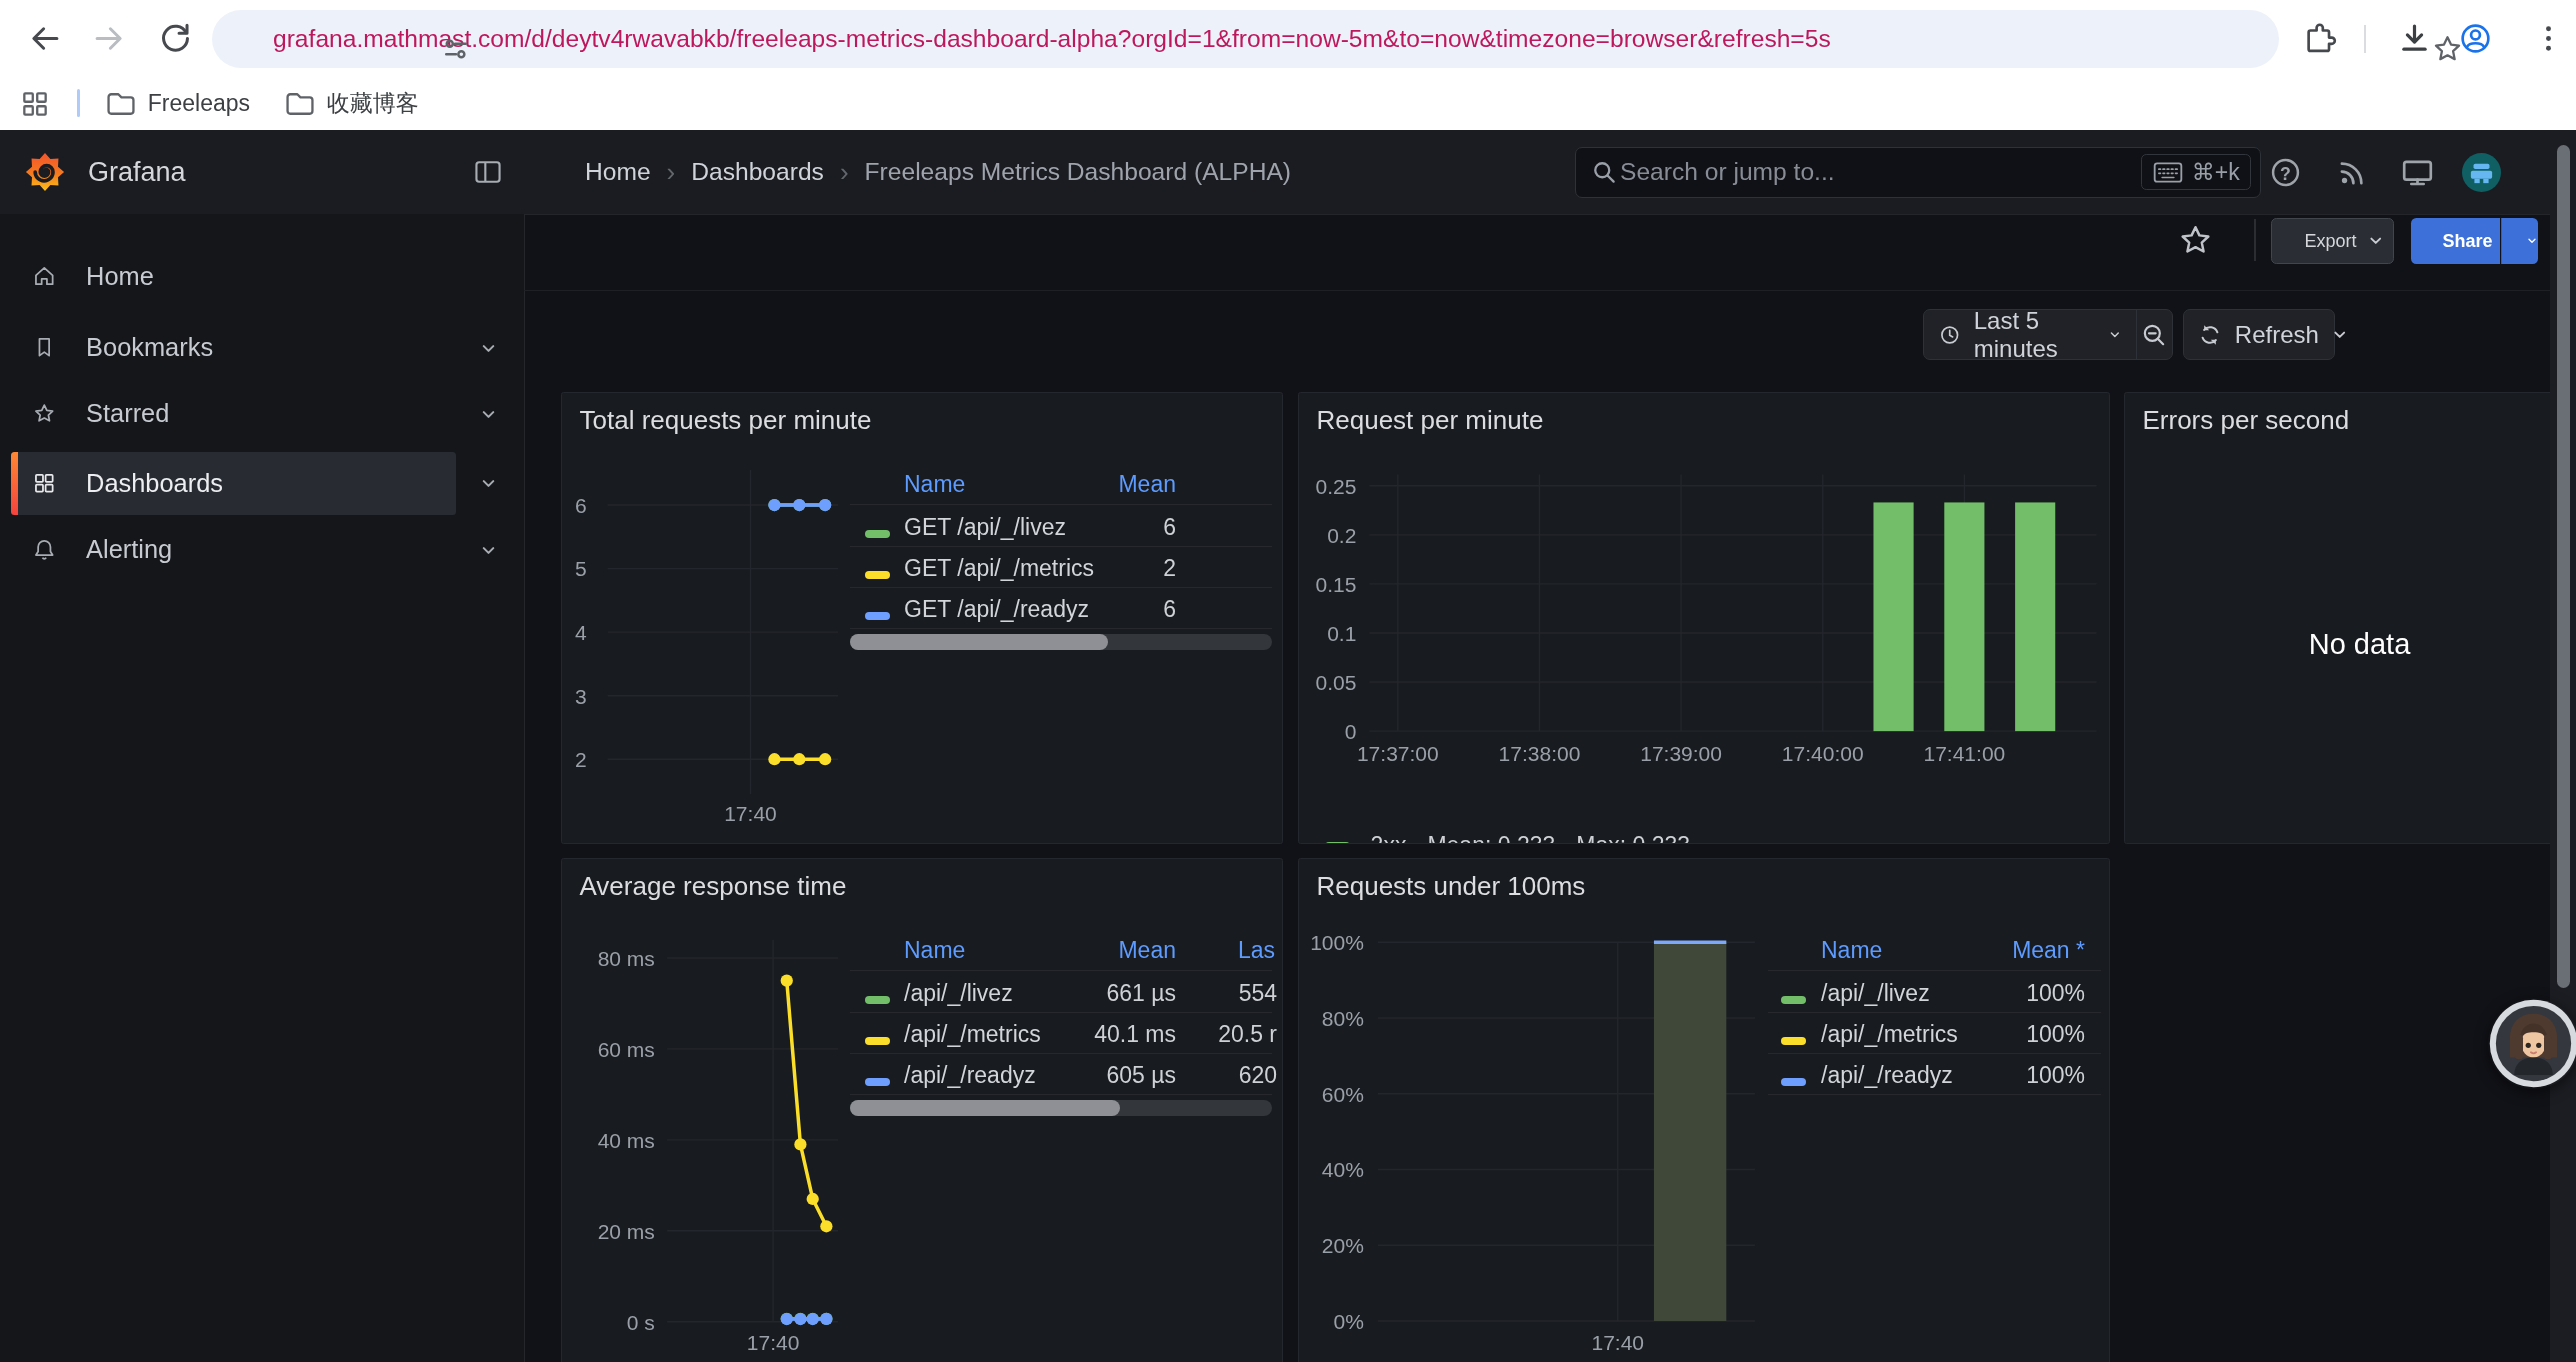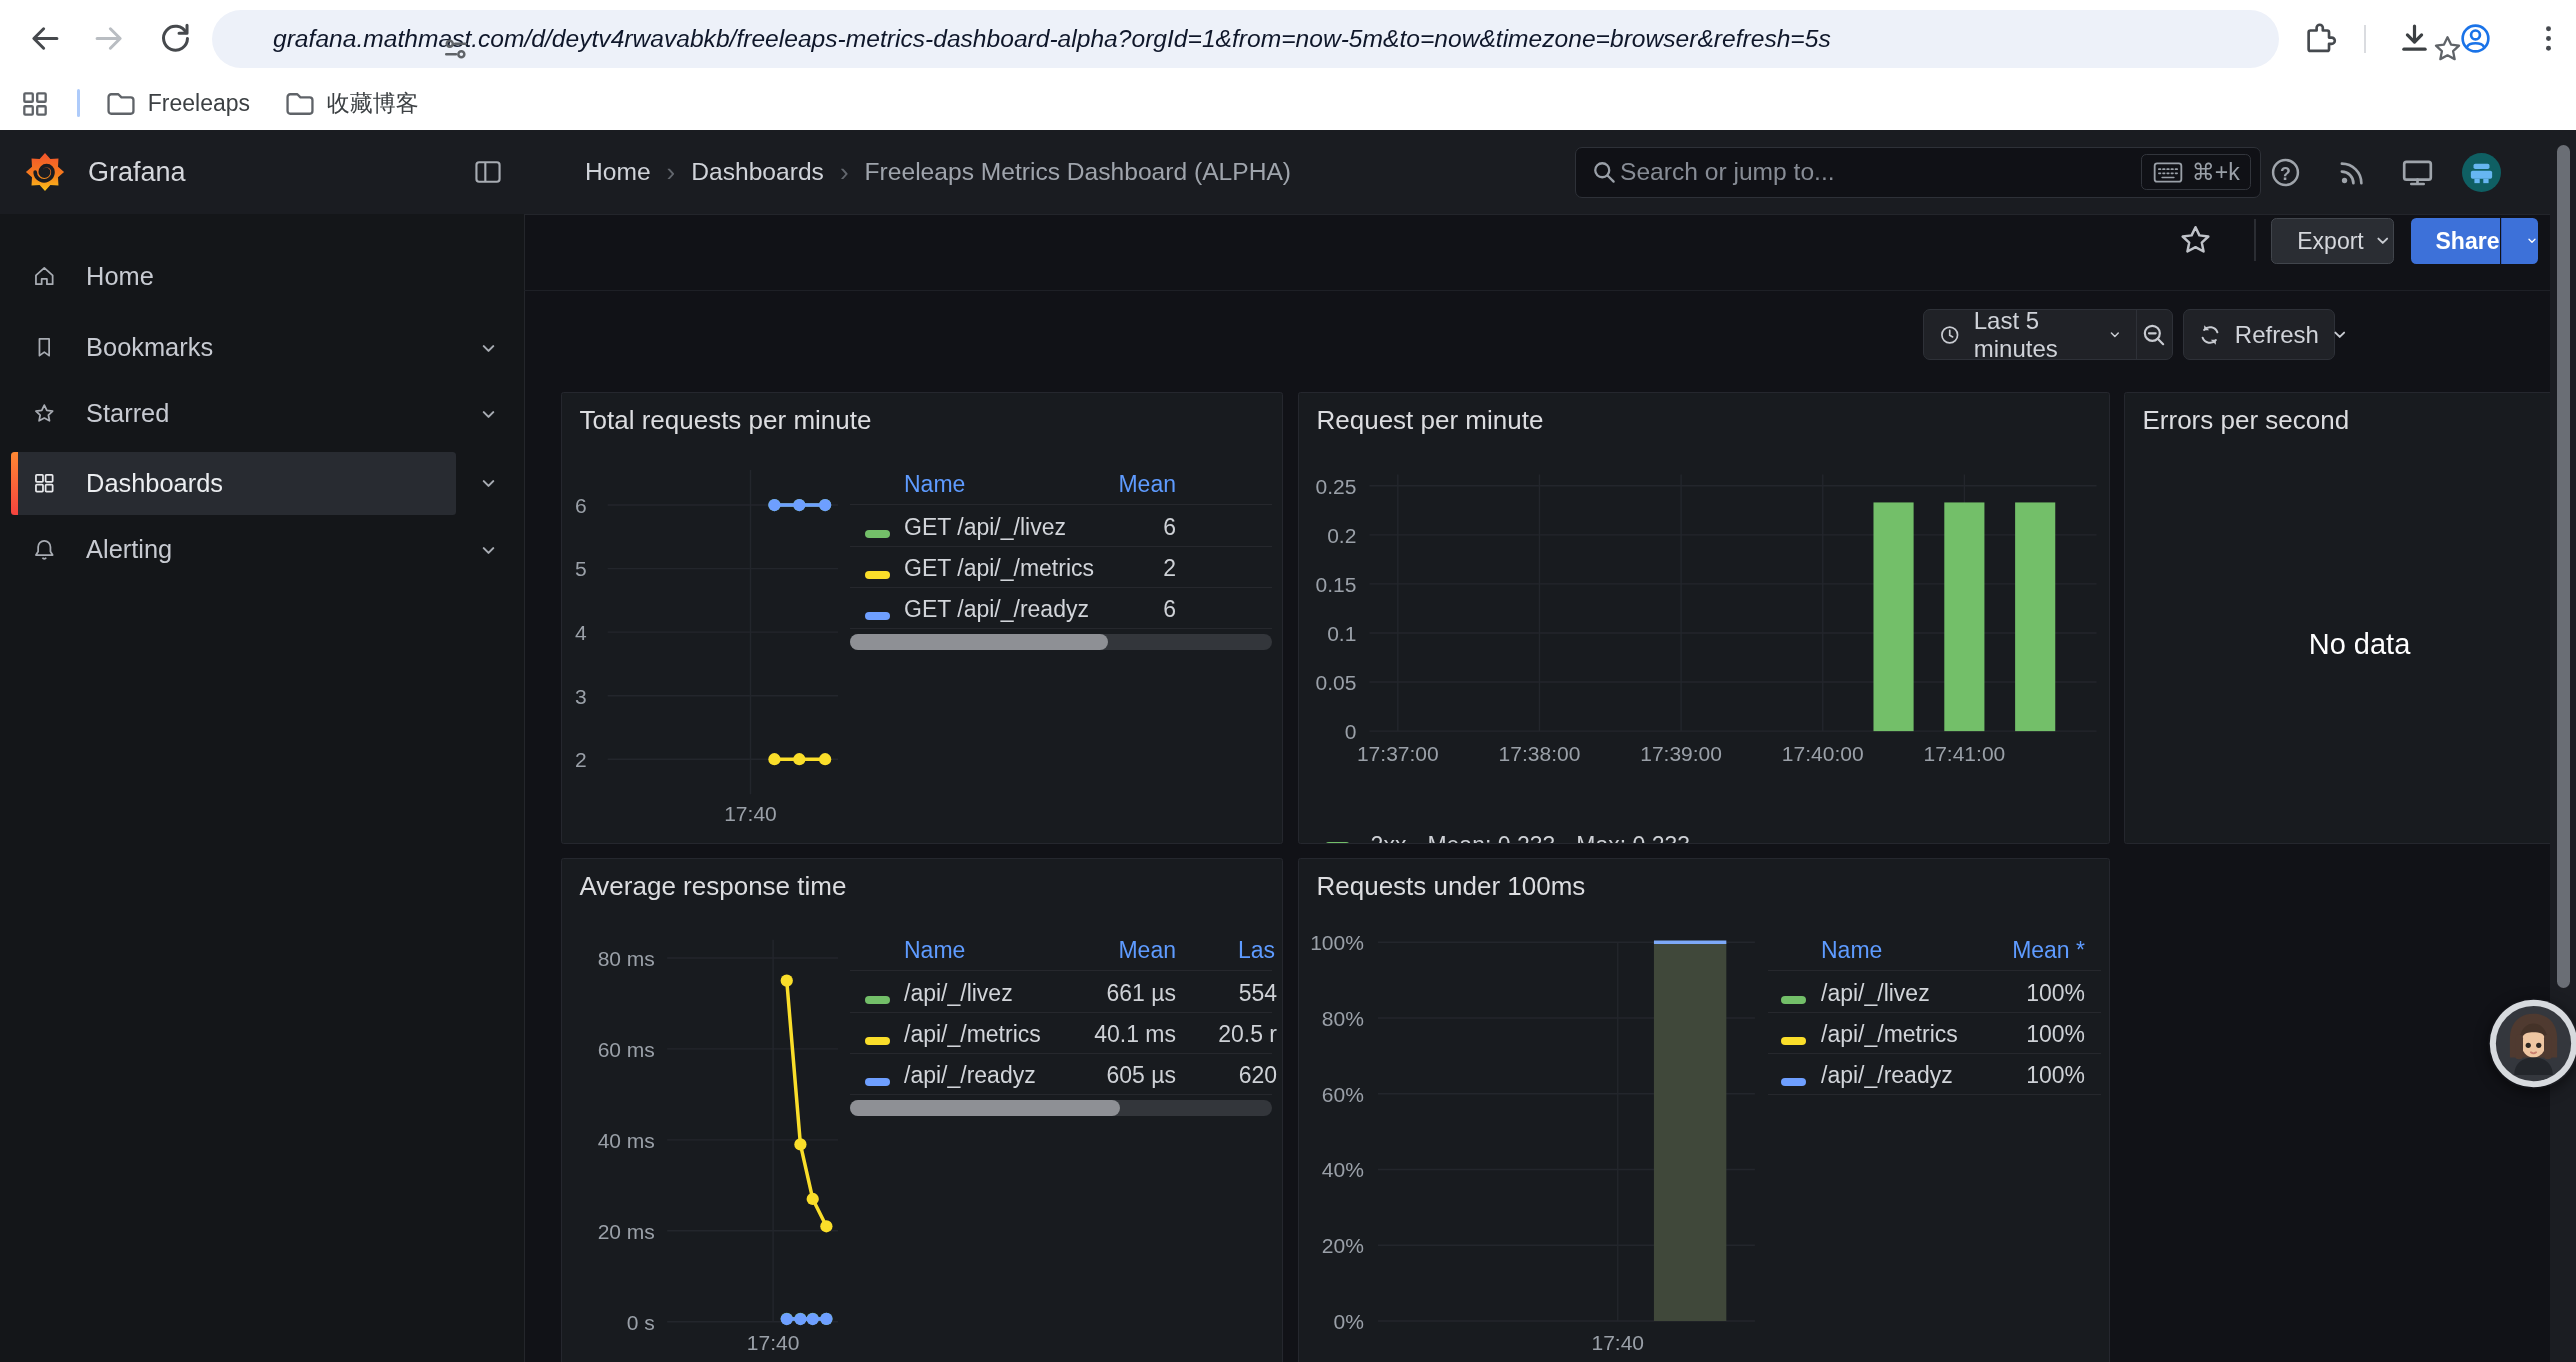--- a/index.html
+++ b/index.html
@@ -2,21 +2,21 @@
 <html style="font-size:14px"><head>
 <meta charset="utf-8">
 <style>
   html,body{margin:0;padding:0;width:2576px;height:1363px;overflow:hidden;
     font-family:"Liberation Sans",sans-serif;background:#111217;}
   .abs{position:absolute;}
   
   .toolbar{position:absolute;left:0;top:0;width:2576px;height:77px;background:#ffffff;}
   .urlpill{position:absolute;left:212px;top:9.6px;width:2067px;height:58px;border-radius:29px;
     background:#edf1f9;display:flex;align-items:center;}
-  .urltext{margin-left:61px;font-size:24.6px;color:#0f172a;white-space:nowrap;overflow:hidden;max-width:1894px;font-style:italic;}
+  .urltext{margin-left:61px;font-size:24.6px;color:#be185d;white-space:nowrap;overflow:hidden;max-width:1894px;}
   .bookmarks{position:absolute;left:0;top:77px;width:2576px;height:53px;background:#ffffff;border-bottom:0.9px solid #e3e5e8;}
   .bmchip{position:absolute;top:7px;height:39px;display:flex;align-items:center;gap:10.5px;border-radius:19px;padding:0 12.3px;}
   .bmlabel{font-size:23px;color:#3c4043;white-space:nowrap;}
   .bmsep{position:absolute;left:77px;top:12.3px;width:2.6px;height:28px;background:#aecbfa;border-radius:1.8px;}
   
   .app{position:absolute;left:0;top:130px;width:2576px;height:1233px;background:#111217;overflow:hidden;}
   .gf-header{position:absolute;left:0;top:0;width:2576px;height:84px;background:#1a1c21;border-bottom:0.9px solid #23252b;}
   .brandname{position:absolute;left:88px;top:0;height:84px;line-height:84px;font-size:27px;color:#d5d7dc;}
   .crumbs{position:absolute;left:585px;top:0;height:84px;display:flex;align-items:center;gap:16px;font-size:24.6px;}
   .crumb{color:#d0d3d9;white-space:nowrap;}
@@ -31,21 +31,21 @@
     padding:3.5px 10.5px;margin-right:8.8px;color:#9aa0a8;font-size:23px;white-space:nowrap;}
   .gf-sidebar{position:absolute;left:0;top:84px;width:524px;height:1149px;background:#141619;border-right:0.9px solid #24262b;}
   .sbitem{position:absolute;left:10.5px;width:445px;height:63px;border-radius:3.5px;display:flex;align-items:center;padding-left:21px;box-sizing:border-box;gap:30px;}
   .sbitem span{font-size:25.4px;color:#c7cad1;}
   .sbitem.active{background:#282b31;}
   .sbitem.active span{color:#eceef1;}
   .accentbar{position:absolute;left:0;top:0;width:7px;height:63px;border-radius:3.5px 0 0 3.5px;
     background:linear-gradient(180deg,#ff8833,#f5433e);}
   .sbchev{position:absolute;left:479px;}
   .actrow-border{position:absolute;left:524px;top:160px;width:2052px;height:0.9px;background:#1e2026;}
-  .btn{position:absolute;box-sizing:border-box;border-radius:5.3px;display:flex;align-items:center;justify-content:center;gap:10.5px;font-size:23px;padding-left:24px;}
+  .btn{position:absolute;box-sizing:border-box;border-radius:5.3px;display:flex;align-items:center;justify-content:center;gap:10.5px;font-size:18px;padding-left:24px;}
   .btn-export{left:2271px;top:88px;width:123px;height:46px;background:#2a2d33;border:0.9px solid #41454c;color:#d5d7dc;}
   .btn-share{left:2411px;top:88px;width:89px;height:46px;background:#3d71d9;color:#ffffff;border-radius:5.3px 0 0 5.3px;font-weight:bold;}
   .btn-share-chev{left:2501px;top:88px;width:37px;height:46px;background:#3d71d9;border-radius:0 5.3px 5.3px 0;border-left:0.9px solid #2f5cc0;}
   .tgroup{position:absolute;top:179px;height:51px;background:#202227;border:0.9px solid #2e3138;border-radius:7px;
     box-sizing:border-box;display:flex;align-items:center;color:#d0d3d9;font-size:24px;}
   .tgsep{width:0.9px;height:100%;background:#2e3138;}
   
   .panel{position:absolute;background:#181b1f;border:0.9px solid #25272e;border-radius:2.6px;box-sizing:border-box;overflow:hidden;}
   .ptitle{position:absolute;left:17.5px;top:12.3px;font-size:26px;font-weight:500;color:#dcdde0;white-space:nowrap;}
   .nodata{position:absolute;left:0;top:235px;width:100%;text-align:center;font-size:29px;color:#ffffff;}

